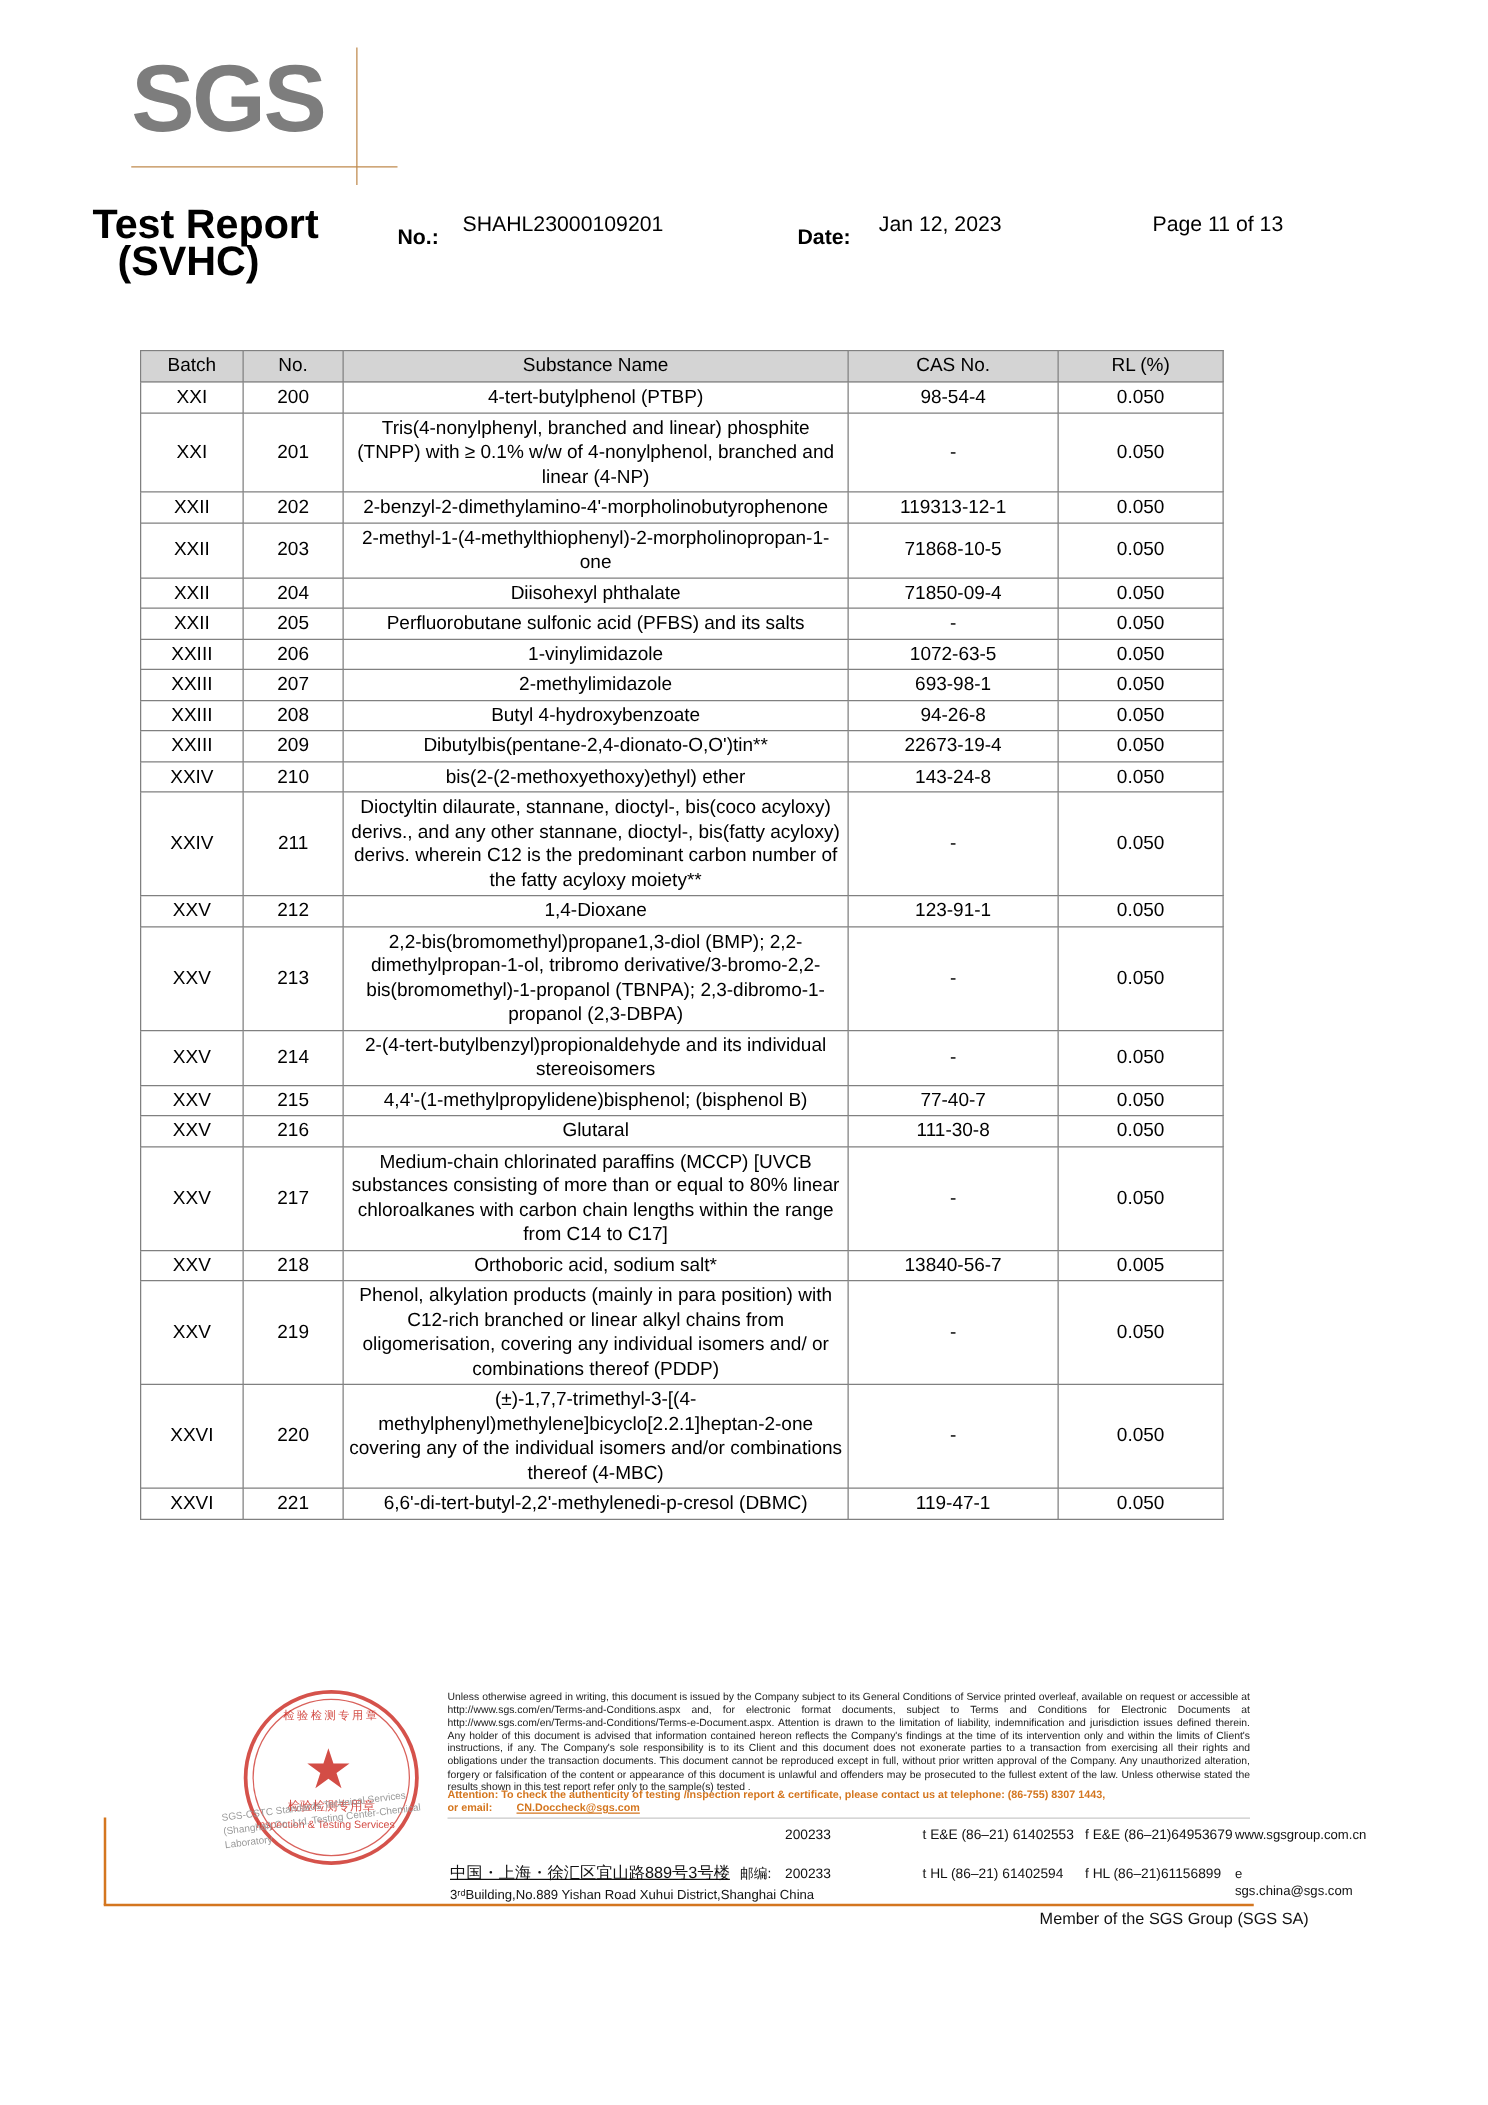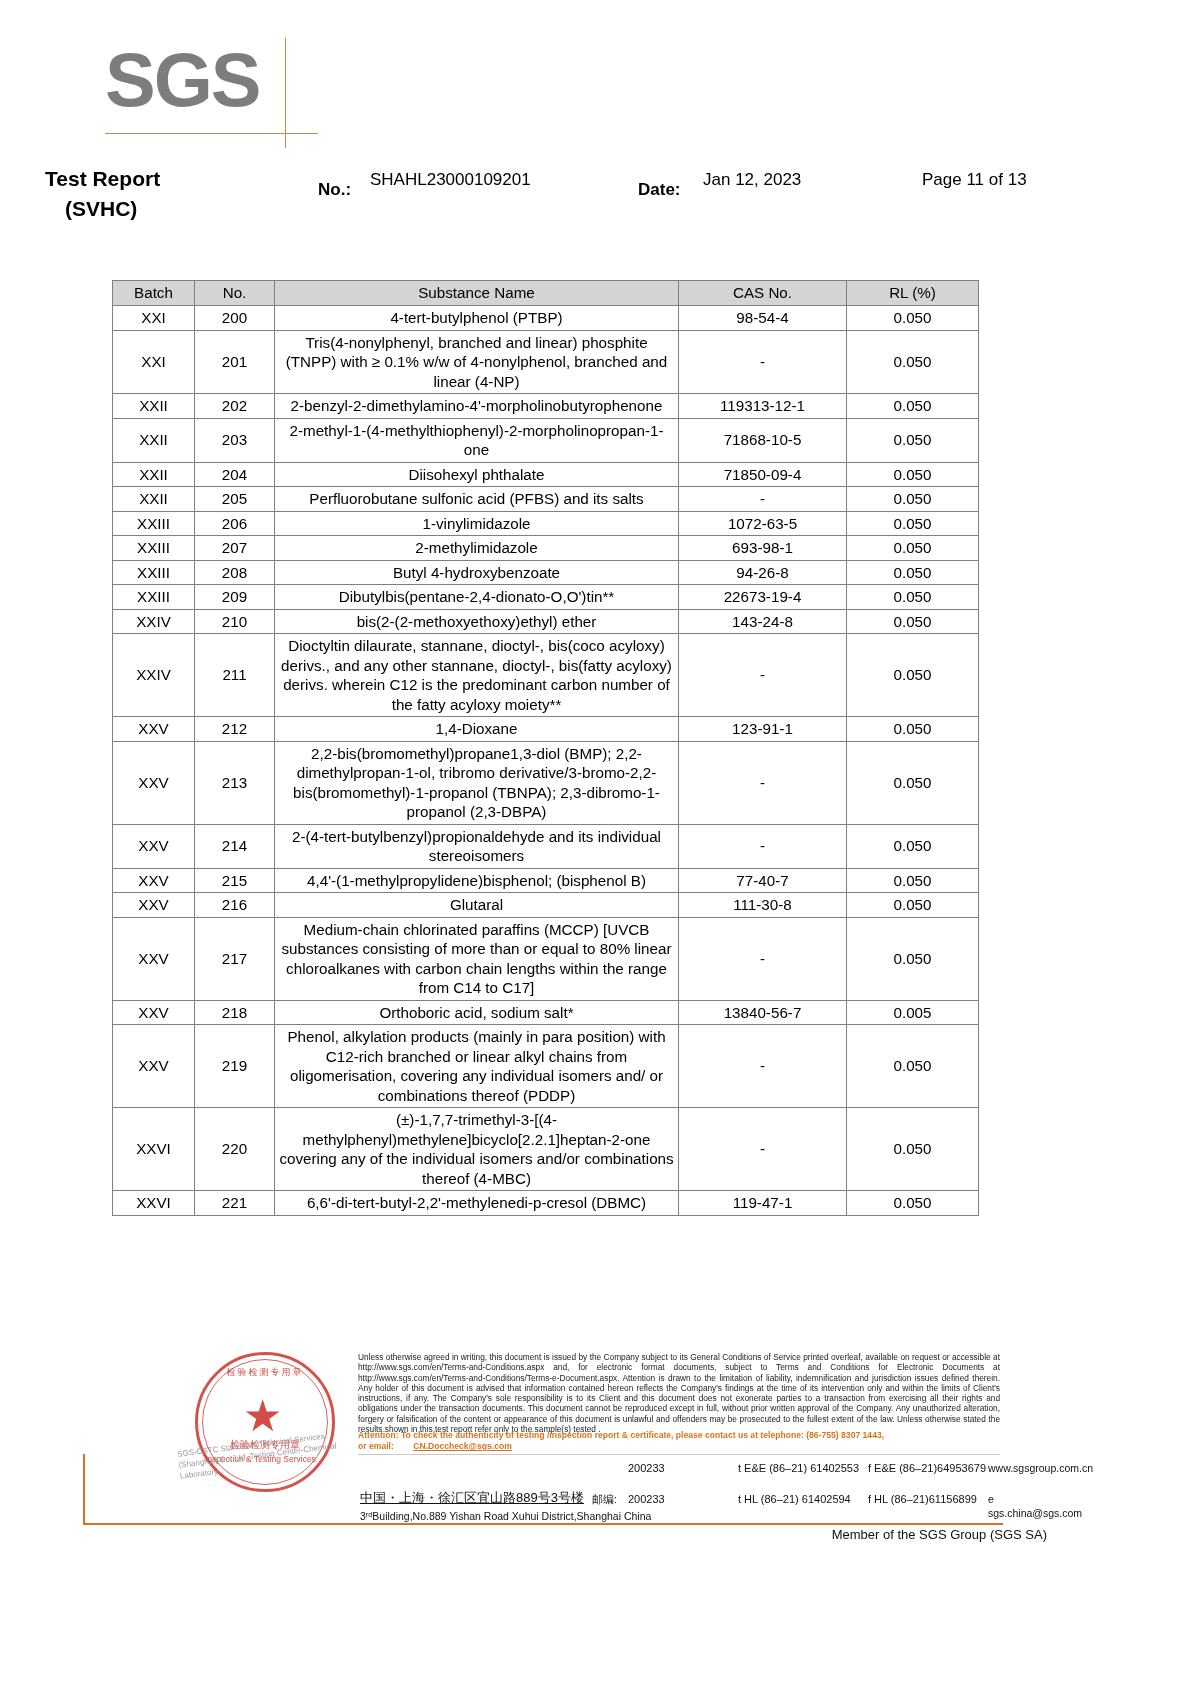--- a/index.html
+++ b/index.html
@@ -51,24 +51,24 @@
   
   .header {
     position: absolute;
     left: 0;
     top: 160px;
     width: 1190px;
     height: 70px;
   }
   .hdr-title {
     position: absolute;
-    left: 45px;
+    left: 74px;
     top: 4px;
     width: 250px;
-    font-size: 21px;
+    font-size: 33px;
     font-weight: bold;
     line-height: 30px;
   }
   .hdr-title .l2 { display: block; padding-left: 20px; }
   .hdr-label {
     position: absolute;
     font-size: 17px;
     font-weight: bold;
     top: 20px;
   }

